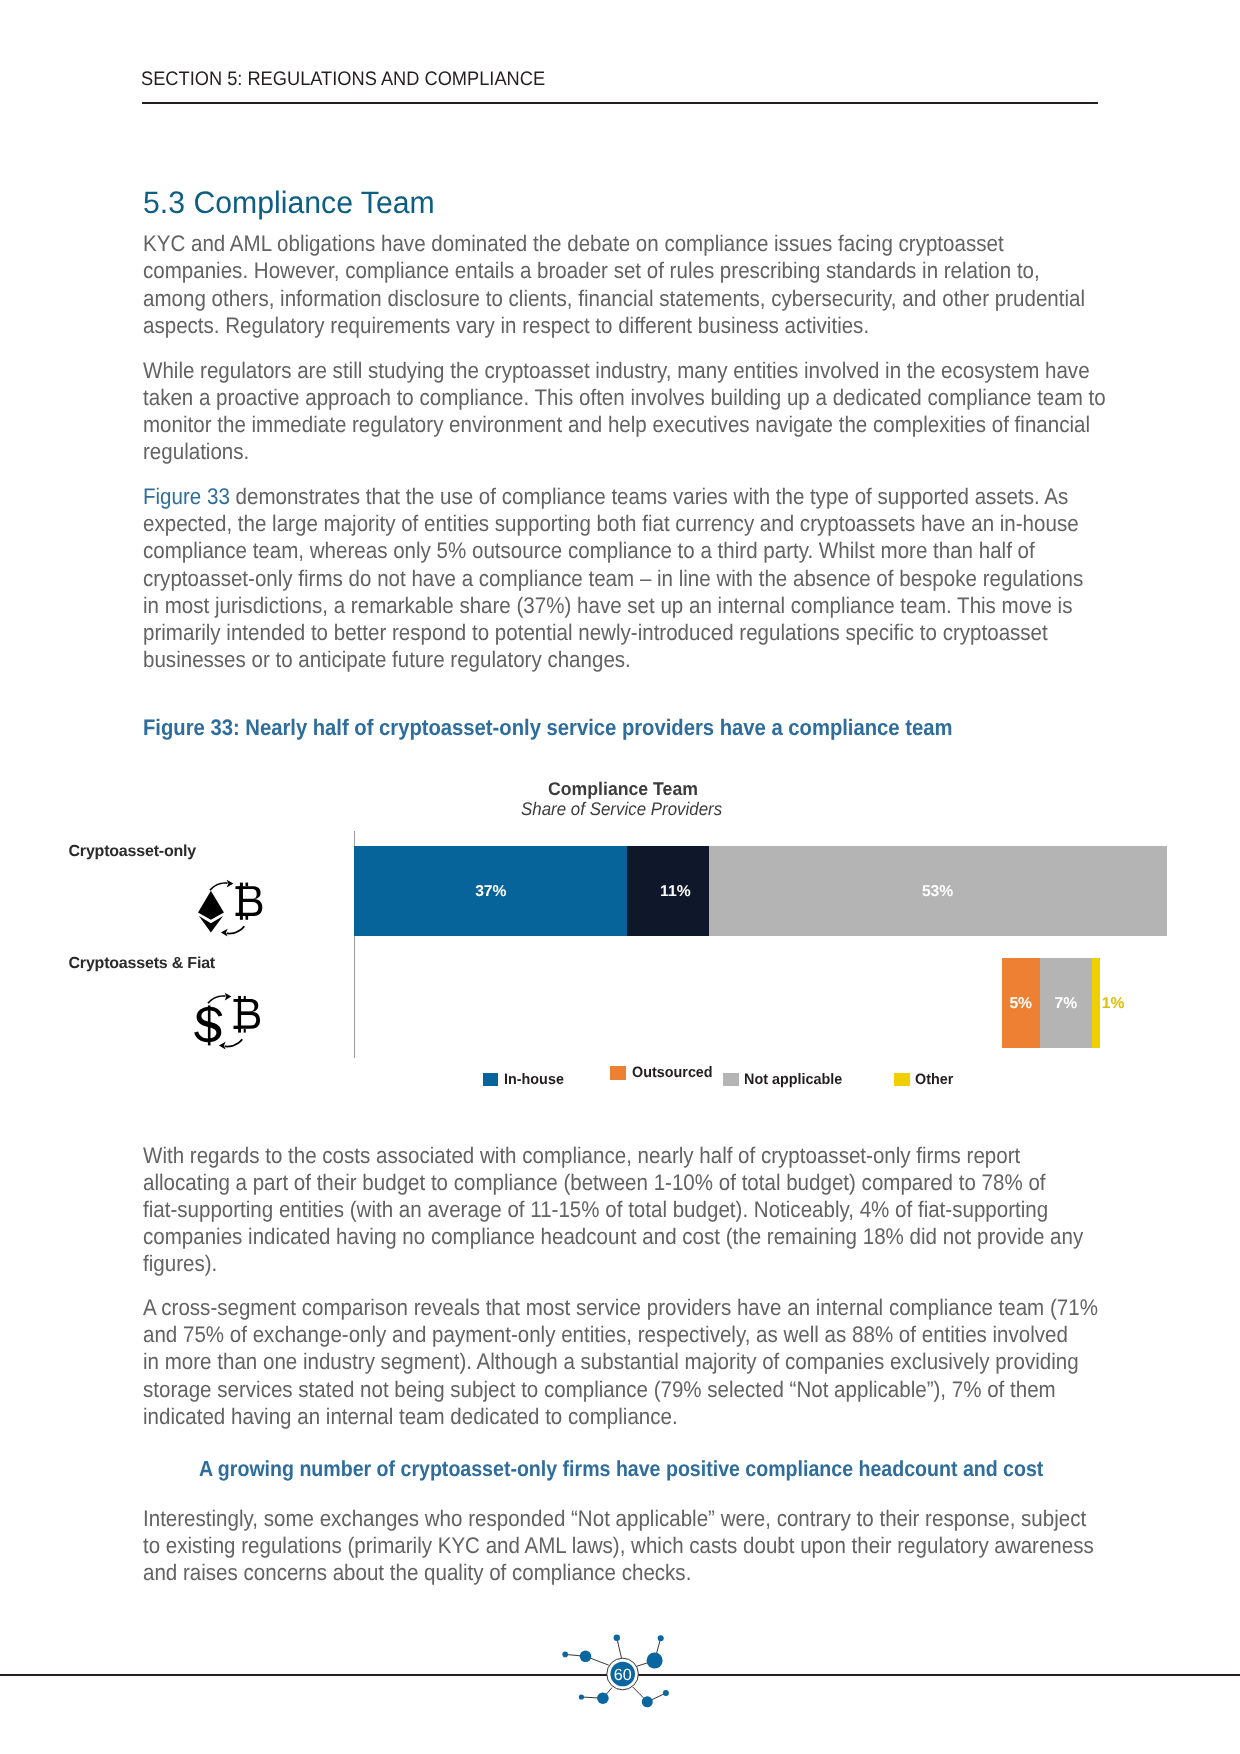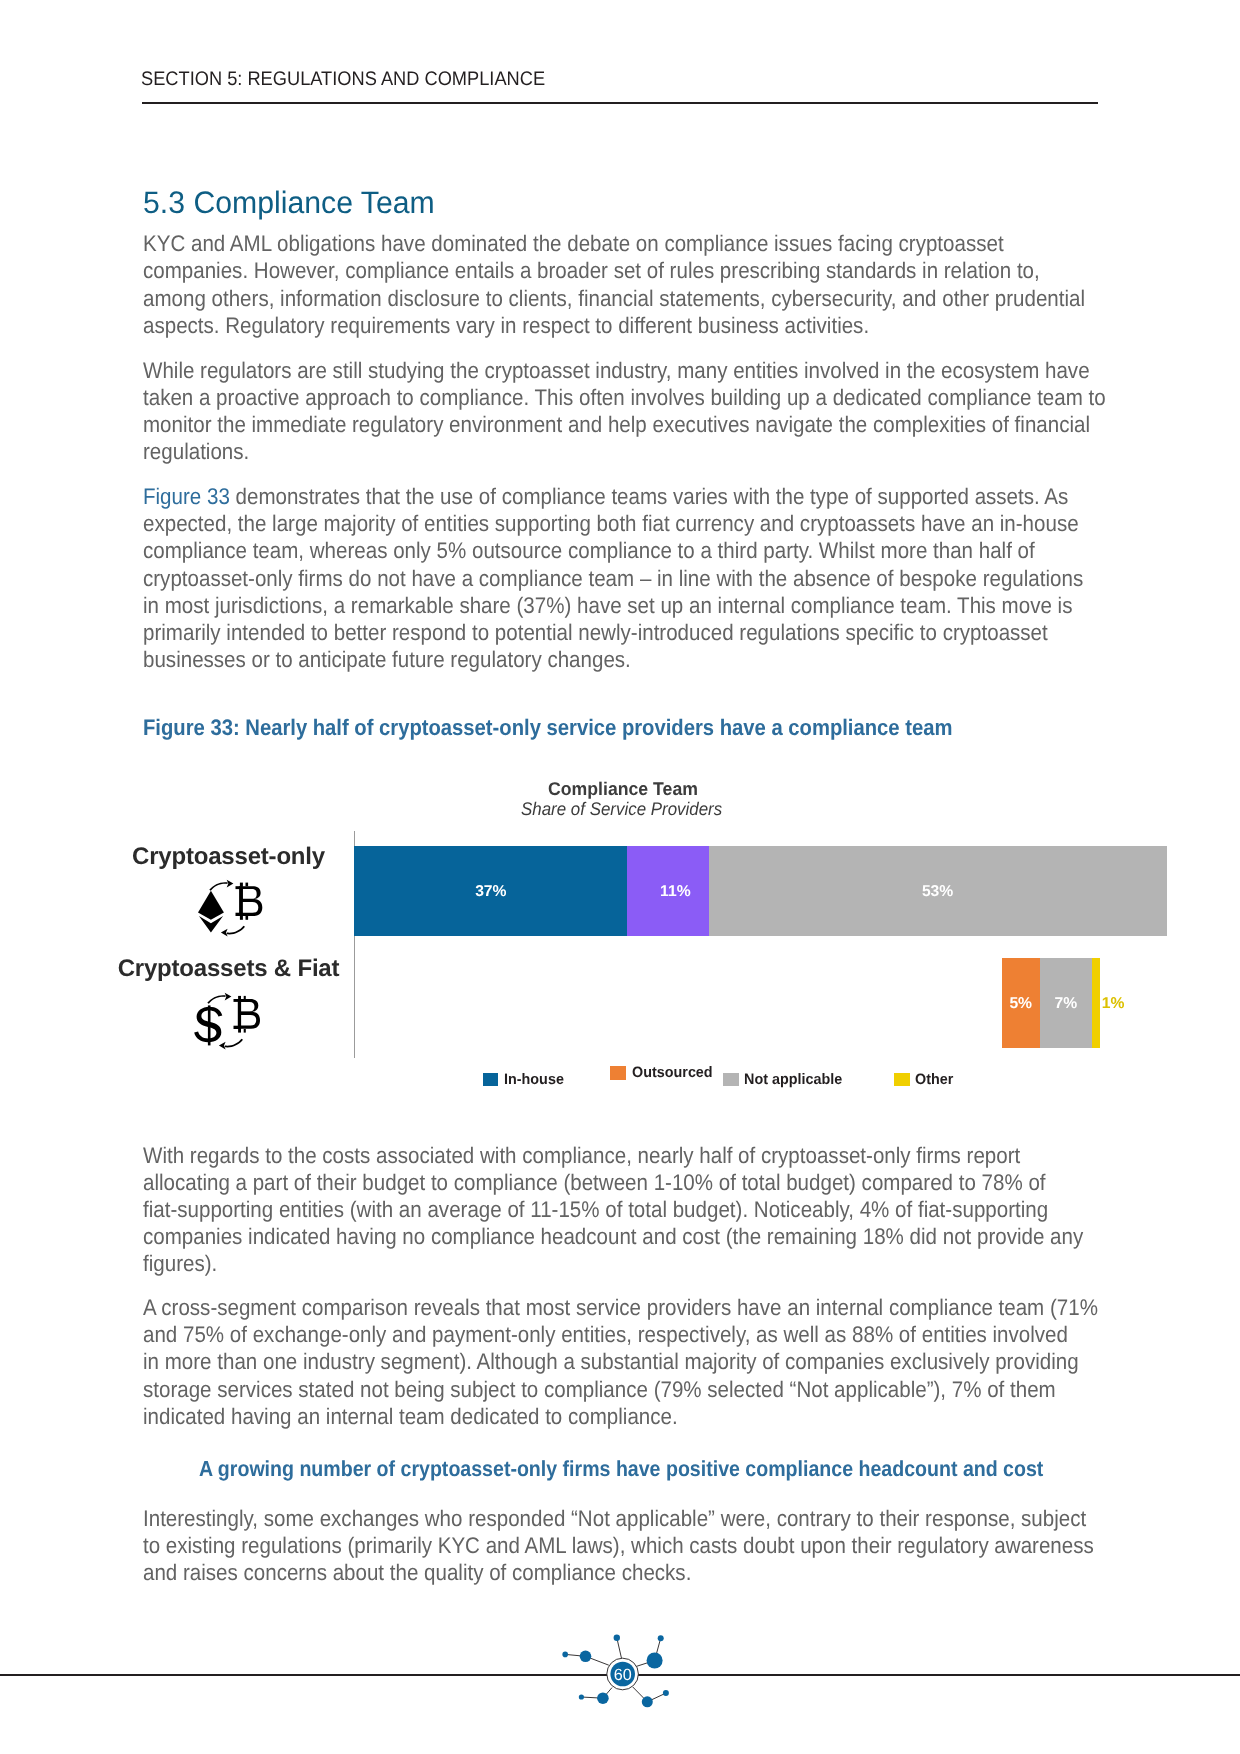--- a/index.html
+++ b/index.html
@@ -30,21 +30,21 @@
   
   .callout{position:absolute;left:199.3px;font-size:21.8px;line-height:21.8px;font-weight:700;color:#2e6d9c;
            white-space:nowrap;transform:scaleX(.898);transform-origin:left top;}
 
   
   .chart{position:absolute;left:0;top:0;width:1240px;height:1754px;pointer-events:none;}
   .ch-title{position:absolute;font-size:18.4px;line-height:18.4px;font-weight:700;color:#3c3c3c;white-space:nowrap;
             transform:scaleX(.961);transform-origin:left top;}
   .ch-sub{position:absolute;font-size:18.2px;line-height:18.2px;font-style:italic;color:#3c3c3c;white-space:nowrap;
           transform:scaleX(.930);transform-origin:left top;}
-  .cat-lab{position:absolute;width:320px;text-align:center;font-size:24px;font-weight:700;color:#2b2b2b;
+  .cat-lab{position:absolute;width:320px;font-size:16px;font-weight:700;color:#2b2b2b;
            letter-spacing:-.2px;}
   .axis{position:absolute;background:#9b9b9b;}
   .cat-ico{position:absolute;overflow:visible;}
   .seg{position:absolute;display:flex;align-items:center;justify-content:center;}
   .seg span{font-size:15.7px;line-height:15.7px;font-weight:700;color:#ffffff;position:relative;top:1.2px;}
   .seg.out span{color:#dcc000;}
   .lg-item{position:absolute;display:flex;align-items:flex-start;font-weight:bold;}
   .lg-sw{width:15.6px;height:13.9px;margin-right:5.8px;flex:none;}
   .lg-tx{font-size:15.1px;line-height:15.1px;color:#231f20;white-space:nowrap;
          transform:scaleX(.952);transform-origin:left top;margin-top:-1.0px;}
@@ -70,21 +70,21 @@
 
   <div class="fig-cap" style="top:716.6px">Figure 33: Nearly half of cryptoasset-only service providers have a compliance team</div>
 
   <div class="chart" id="chart">
       <div class="ch-title" style="left:547.7px;top:780.4px">Compliance Team</div>
       <div class="ch-sub" style="left:521.1px;top:800.4px">Share of Service Providers</div>
       <div class="axis" style="left:354.2px;top:830.5px;width:1.2px;height:227.7px"></div>
       <div class="seg" style="left:354.30px;top:846.2px;width:273.10px;height:89.4px;background:#06649a">
         <span>37%</span>
       </div>
-      <div class="seg" style="left:627.40px;top:846.2px;width:96px;height:89.4px;background:#8b5cf6">
+      <div class="seg" style="left:627.40px;top:846.2px;width:96px;height:89.4px;background:#0f172a">
         <span>11%</span>
       </div>
       <div class="seg" style="left:708.60px;top:846.2px;width:458px;height:89.4px;background:#b4b4b4">
         <span>53%</span>
       </div>
       <div class="seg" style="left:1001.91px;top:958.2px;width:37.65px;height:89.5px;background:#ee8033">
         <span>5%</span>
       </div>
       <div class="seg" style="left:1039.56px;top:958.2px;width:52.71px;height:89.5px;background:#b4b4b4">
         <span>7%</span>

